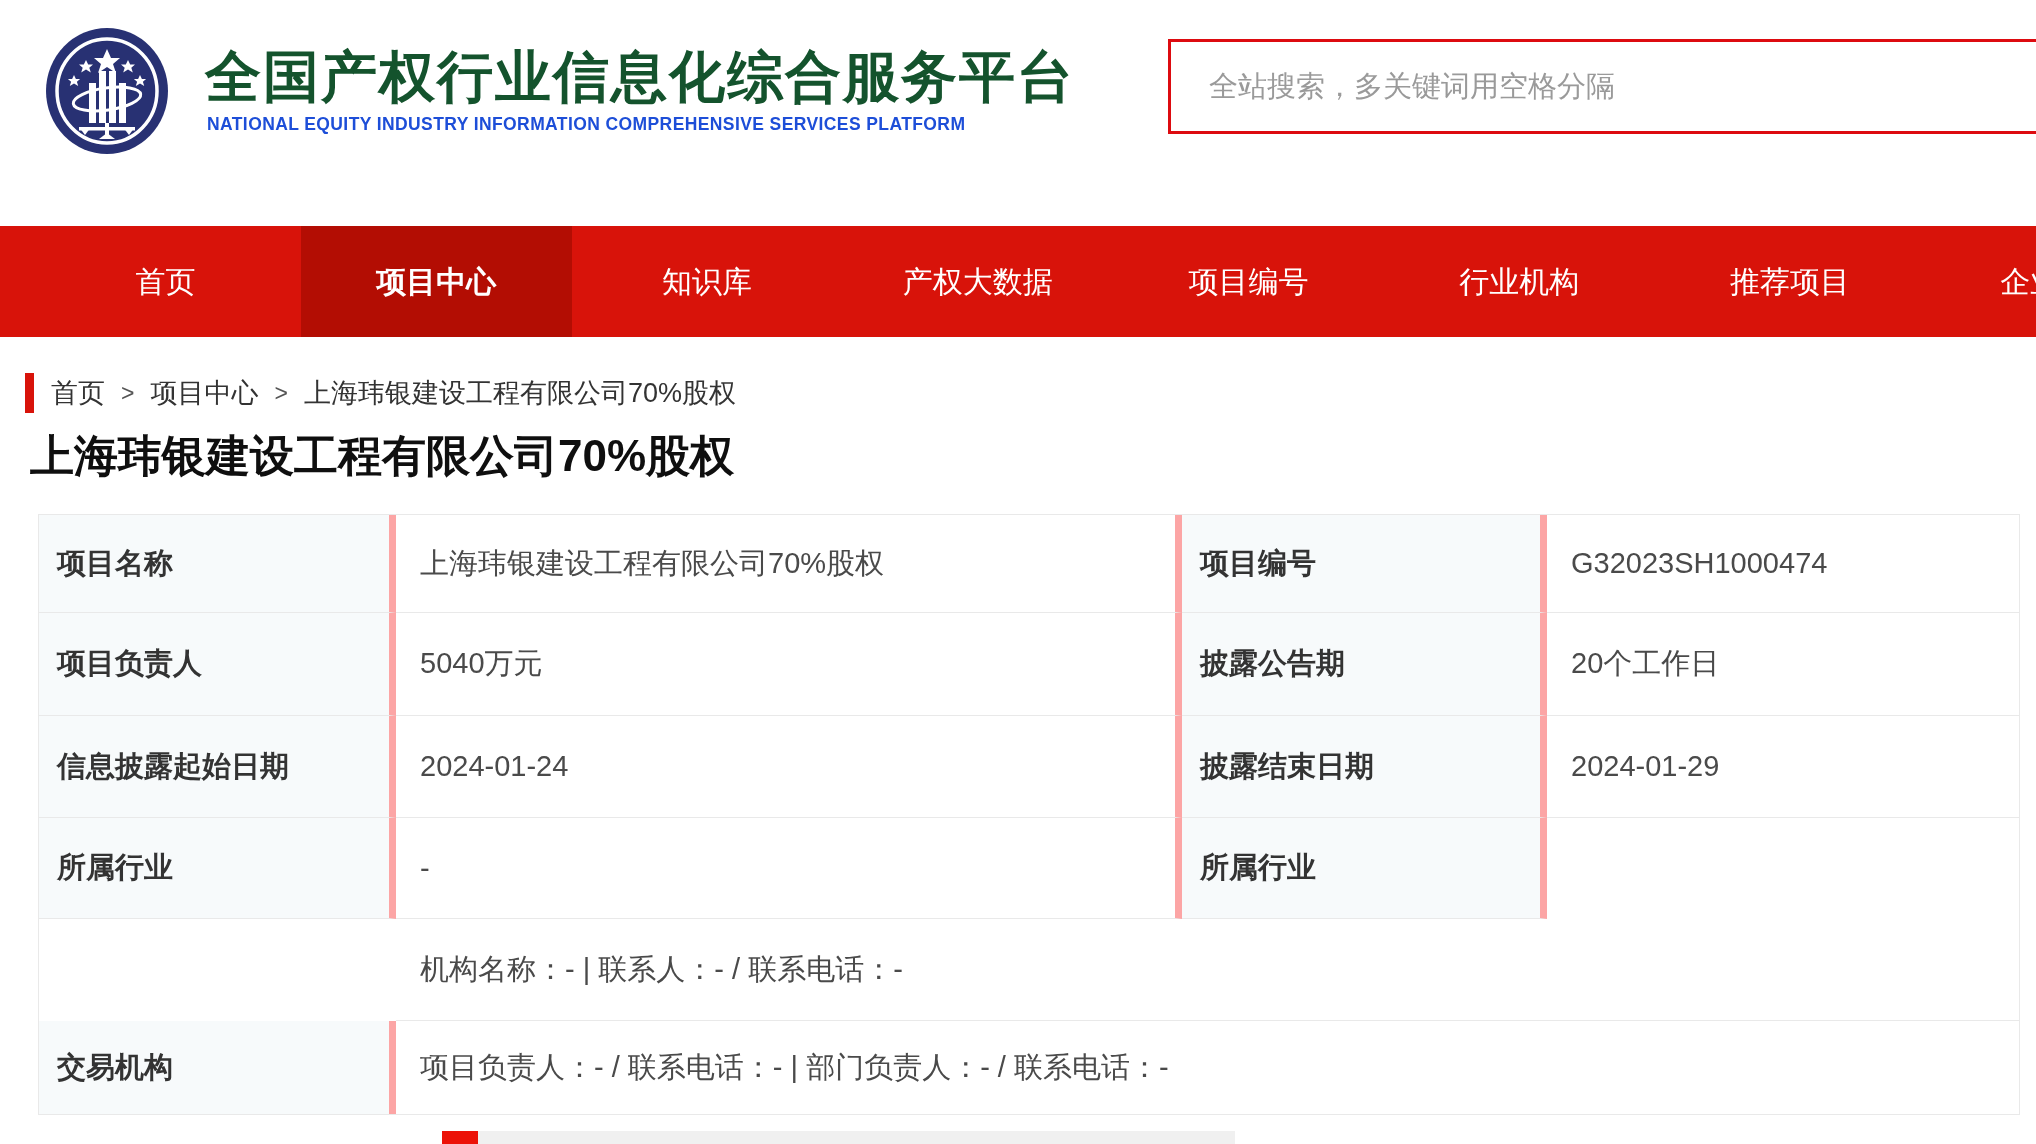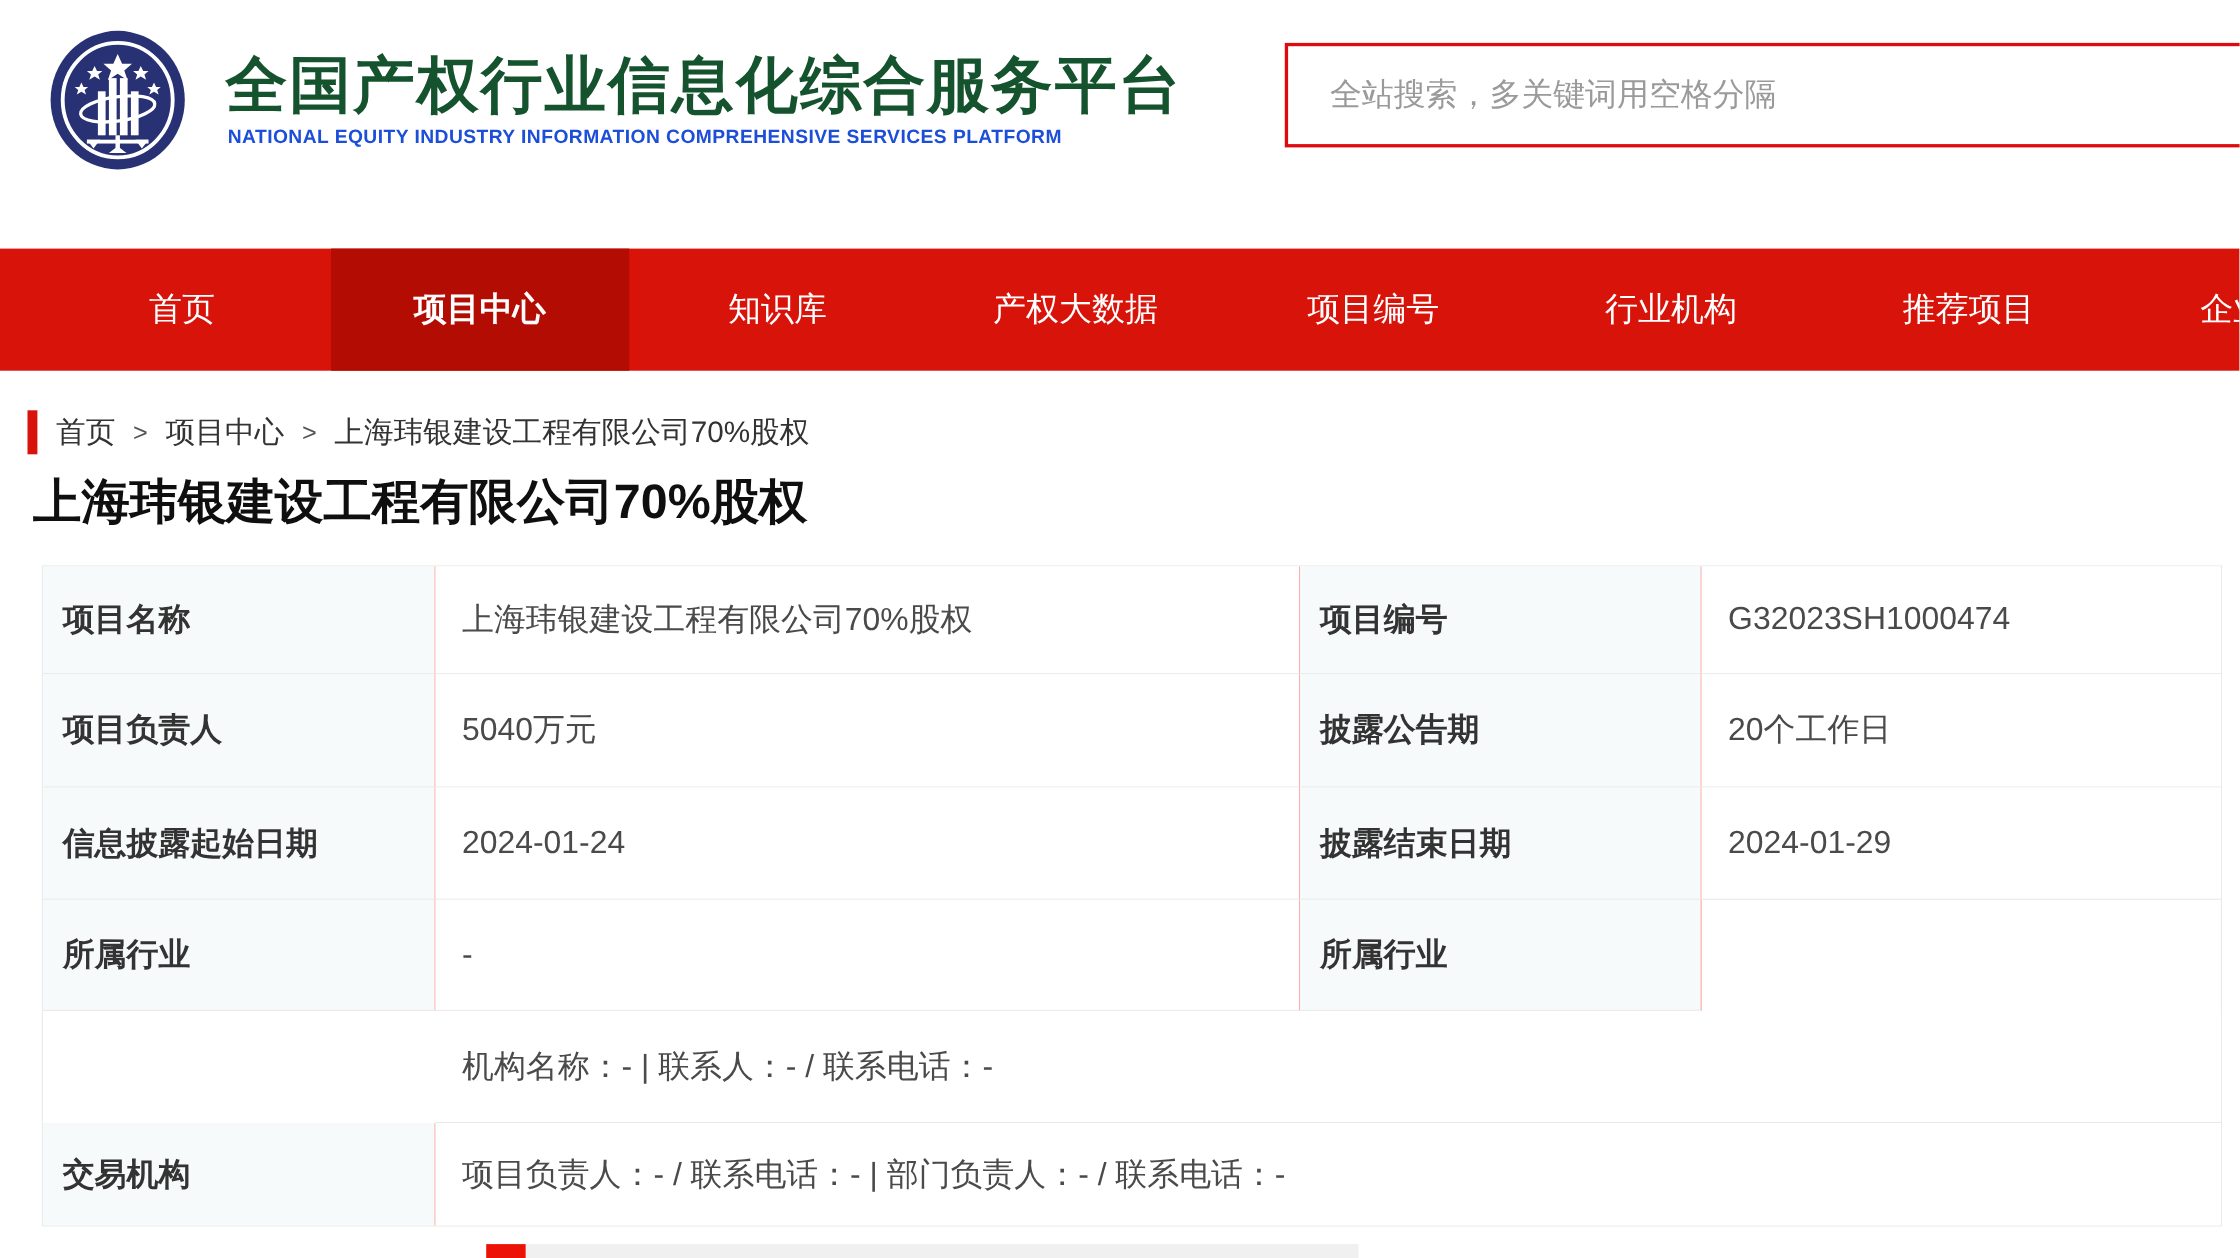--- a/index.html
+++ b/index.html
@@ -58,21 +58,21 @@
   }
 
   
   .detail-table {
     position: absolute; top: 514px; left: 38px; width: 1982px;
     display: grid;
     grid-template-columns: 357px 786px 365px 1fr;
     grid-template-rows: 98px 103px 102px 101px 102px 93px;
     border: 1px solid #e9e9e9;
   }
-  .cell { display: flex; align-items: center; border-right: 1px solid #fca5a5; border-bottom: 1px solid #e9e9e9; }
+  .cell { display: flex; align-items: center; border-right: 7px solid #fca5a5; border-bottom: 1px solid #e9e9e9; }
   .cell.lab { background: #f7fafb; font-weight: 700; font-size: 29px; color: #333; padding-left: 18px; }
   .cell.val { background: #ffffff; font-size: 29px; color: #4a4a4a; padding-left: 24px; }
   .cell.span2 { grid-column: 2 / 5; }
   .cell.rowend { border-right: none; }
   .cell.botrow { border-bottom: none; }
 
   
   .bottom-tab-accent { position: absolute; left: 442px; top: 1131px; width: 36px; height: 28px; background: #ec1208; }
   .bottom-tab-bar { position: absolute; left: 478px; top: 1131px; width: 757px; height: 28px; background: #f0f0f0; }
 </style>

